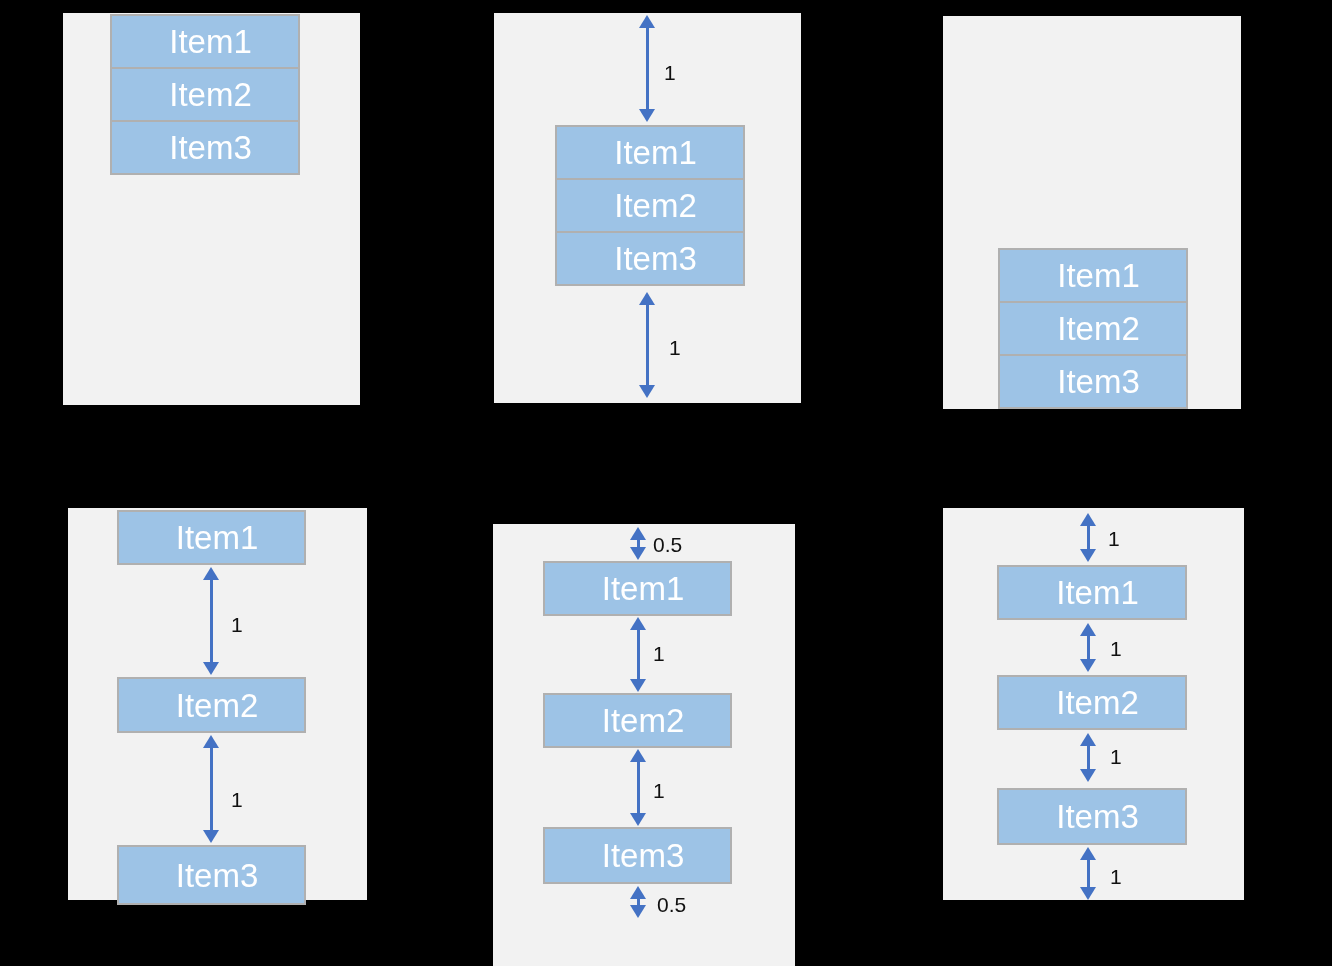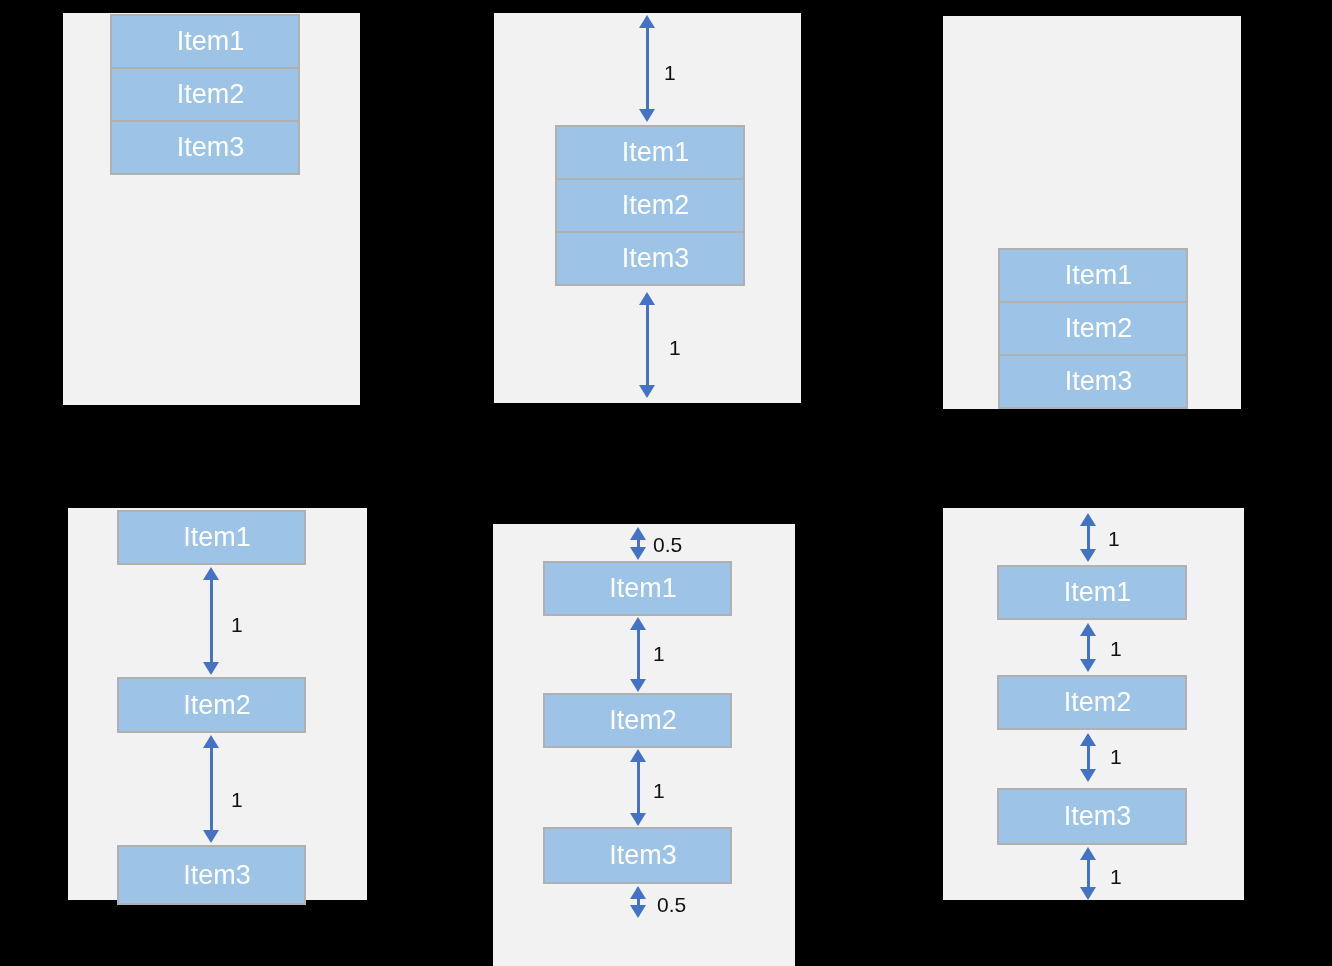--- a/index.html
+++ b/index.html
@@ -25,21 +25,21 @@
 
   .panel {
     position: absolute;
     background: var(--panel_bg);
   }
 
   .item {
     background: var(--item_fill);
     border: 2px solid var(--item_border);
     color: var(--item_text);
-    font-size: 27px;
+    font-size: 33px;
     display: flex;
     align-items: center;
     justify-content: center;
     line-height: 1;
     padding-left: 11px;
   }
 
   .stack { position: absolute; display: flex; flex-direction: column; }
   .stack .item { height: 55px; width: 100%; }
   .stack .item + .item { margin-top: -2px; }

